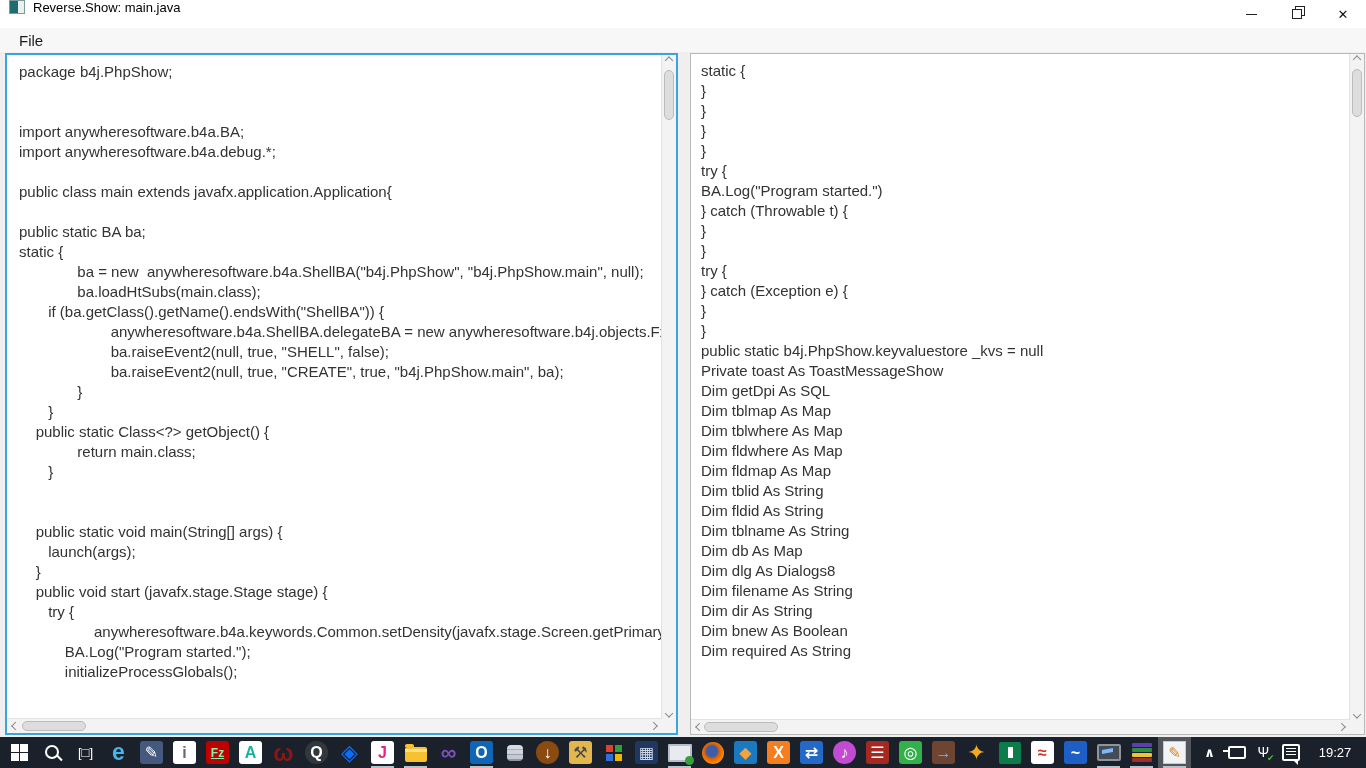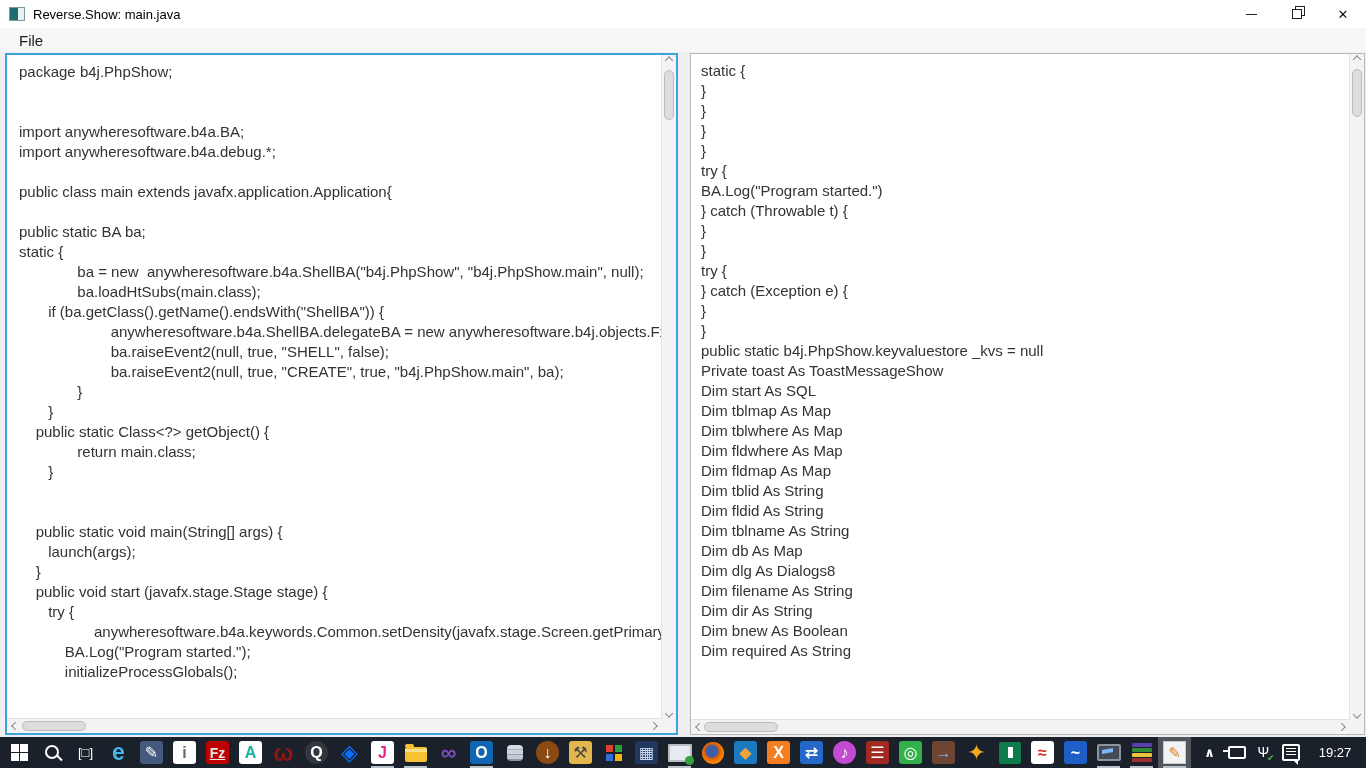--- a/index.html
+++ b/index.html
@@ -1,18 +1,18 @@
 <!DOCTYPE html>
 <html><head>
 <meta charset="utf-8">
 <style>
   html,body{margin:0;padding:0;width:1366px;height:768px;overflow:hidden;
     font-family:"Liberation Sans","DejaVu Sans",sans-serif;background:#efefef;}
   
-  .titlebar{position:absolute;left:0;top:0;width:1366px;height:28px;background:#ffffff;display:flex;align-items:center;}
+  .titlebar{position:absolute;left:0;top:0;width:1366px;height:28px;background:#ffffff;display:flex;align-items:flex-start;}
   .app-icon{width:14px;height:12px;margin-left:9px;border:1px solid #7d9a9a;
     background:linear-gradient(90deg,#1e6b70 0 55%,#e8f0f0 55%);}
   .title-text{margin-left:8px;font-size:13px;color:#000;}
   .winbtns{position:absolute;right:0;top:0;height:28px;display:flex;}
   .winbtn{width:46px;height:28px;display:flex;align-items:center;justify-content:center;}
   .min-glyph{width:11px;height:1px;background:#222;display:block;}
   .restore-glyph{width:8px;height:8px;border:1px solid #222;position:relative;background:#fff;display:block;}
   .restore-glyph::before{content:"";position:absolute;left:2px;top:-4px;width:8px;height:8px;border:1px solid #222;}
   .restore-glyph::after{content:"";position:absolute;left:-1px;top:-1px;width:8px;height:8px;background:#fff;border:1px solid #222;}
   .close-glyph::before{content:"✕";font-size:13px;color:#111;}
@@ -163,21 +163,21 @@
       <div class="code-line">BA.Log("Program started.")</div>
       <div class="code-line">} catch (Throwable t) {</div>
       <div class="code-line">}</div>
       <div class="code-line">}</div>
       <div class="code-line">try {</div>
       <div class="code-line">} catch (Exception e) {</div>
       <div class="code-line">}</div>
       <div class="code-line">}</div>
       <div class="code-line">public static b4j.PhpShow.keyvaluestore _kvs = null</div>
       <div class="code-line">Private toast As ToastMessageShow</div>
-      <div class="code-line">Dim start As SQL</div>
+      <div class="code-line">Dim getDpi As SQL</div>
       <div class="code-line">Dim tblmap As Map</div>
       <div class="code-line">Dim tblwhere As Map</div>
       <div class="code-line">Dim fldwhere As Map</div>
       <div class="code-line">Dim fldmap As Map</div>
       <div class="code-line">Dim tblid As String</div>
       <div class="code-line">Dim fldid As String</div>
       <div class="code-line">Dim tblname As String</div>
       <div class="code-line">Dim db As Map</div>
       <div class="code-line">Dim dlg As Dialogs8</div>
       <div class="code-line">Dim filename As String</div>
@@ -217,21 +217,21 @@
       <div class="tb-btn">
         <span class="tb-glyph" style="color: rgb(69, 182, 232); font-size: 23px; font-weight: bold;">e</span>
       </div>
       <div class="tb-btn">
         <span class="tb-glyph square" style="background: rgb(68, 89, 125); color: rgb(255, 255, 255);">✎</span>
       </div>
       <div class="tb-btn">
         <span class="tb-glyph square" style="background: rgb(255, 255, 255); color: rgb(106, 106, 106); font-weight: bold;">i</span>
       </div>
       <div class="tb-btn">
-        <span class="tb-glyph square" style="background: rgb(191, 0, 0); color: #e5e5e5; font-size: 14px; font-weight: bold; text-decoration: underline;">Fz</span>
+        <span class="tb-glyph square" style="background: rgb(191, 0, 0); color: #86efac; font-size: 12px; font-weight: bold; text-decoration: underline;">Fz</span>
       </div>
       <div class="tb-btn">
         <span class="tb-glyph square" style="background: rgb(255, 255, 255); color: rgb(23, 178, 162); font-weight: bold;">A</span>
       </div>
       <div class="tb-btn">
         <span class="tb-glyph" style="color: rgb(140, 22, 22); font-size: 24px; font-weight: bold;">ω</span>
       </div>
       <div class="tb-btn">
         <span class="tb-glyph circle" style="background: rgb(51, 55, 61); color: rgb(255, 255, 255); font-weight: bold;">Q</span>
       </div>

